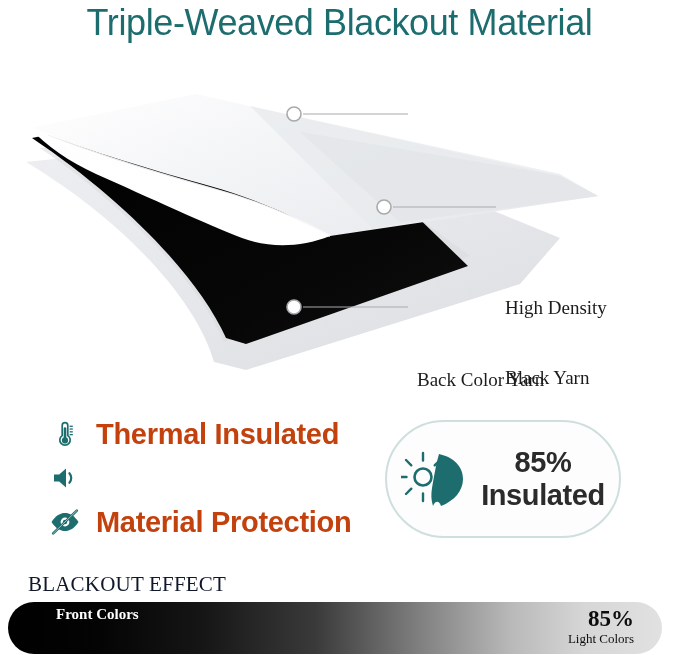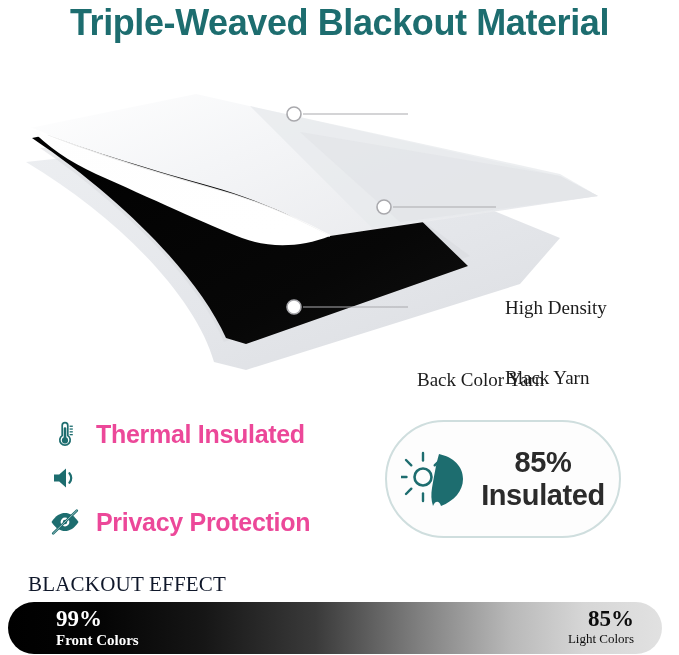--- a/index.html
+++ b/index.html
@@ -17,21 +17,21 @@
   }
 
   
   .title {
     position: absolute;
     left: 0;
     top: 2px;
     width: 679px;
     text-align: center;
     font-family: "Liberation Sans", sans-serif;
-    font-weight: bold;
+    font-weight: normal;
     font-size: 36px;
     letter-spacing: -0.4px;
     color: #1d6d6f;
     white-space: nowrap;
   }
 
   
   .diagram {
     position: absolute;
     left: 0;
@@ -70,22 +70,22 @@
     height: 34px;
     flex: 0 0 34px;
     display: flex;
     align-items: center;
     justify-content: center;
   }
   .feature-text {
     margin-left: 14px;
     font-family: "Liberation Sans", sans-serif;
     font-weight: bold;
-    font-size: 25px;
-    color: #ec4899;
+    font-size: 29px;
+    color: #c2410c;
     letter-spacing: -0.3px;
     white-space: nowrap;
   }
 
   
   .badge {
     position: absolute;
     left: 385px;
     top: 420px;
     width: 236px;
@@ -292,21 +292,21 @@
     <span class="feature-icon">
       <svg width="32" height="30" viewBox="0 0 32 30" xmlns="http://www.w3.org/2000/svg">
         <path d="M2.5,15 C6.5,8.6 11.5,6 16,6 C20.5,6 25.5,8.6 29.5,15
                  C25.5,21.4 20.5,24 16,24 C11.5,24 6.5,21.4 2.5,15 Z" fill="#1d6d6f"></path>
         <ellipse cx="16" cy="15" rx="4.4" ry="4.4" fill="#ffffff"></ellipse>
         <circle cx="16" cy="15" r="2.2" fill="#1d6d6f"></circle>
         <path d="M4.2,26.4 L27.8,3.6" stroke="#1d6d6f" stroke-width="2.6" stroke-linecap="round"></path>
         <path d="M4.2,26.4 L27.8,3.6" stroke="#ffffff" stroke-width="1.0" stroke-linecap="round" opacity="0.55"></path>
       </svg>
     </span>
-    <span class="feature-text">Privacy Protection</span>
+    <span class="feature-text">Material Protection</span>
   </div>
 
 </div>
 
 <div class="badge">
   <span class="badge-icon">
     <svg width="74" height="70" viewBox="0 0 74 70" xmlns="http://www.w3.org/2000/svg">
 
       <circle cx="22" cy="33" r="8.5" fill="none" stroke="#1d6d6f" stroke-width="2.6"></circle>
 
@@ -329,20 +329,19 @@
   <span class="badge-text">
     <span>85%</span><br>
     <span>Insulated</span>
   </span>
 </div>
 
 <div class="effect-title">BLACKOUT EFFECT</div>
 
 <div class="effect-bar">
   <div class="bar-left">
-    <span class="bar-pct">99%</span>
     <span class="bar-sub">Front Colors</span>
   </div>
   <div class="bar-right">
     <span class="bar-pct">85%</span>
     <span class="bar-sub">Light Colors</span>
   </div>
 </div>
 
 </body></html>

